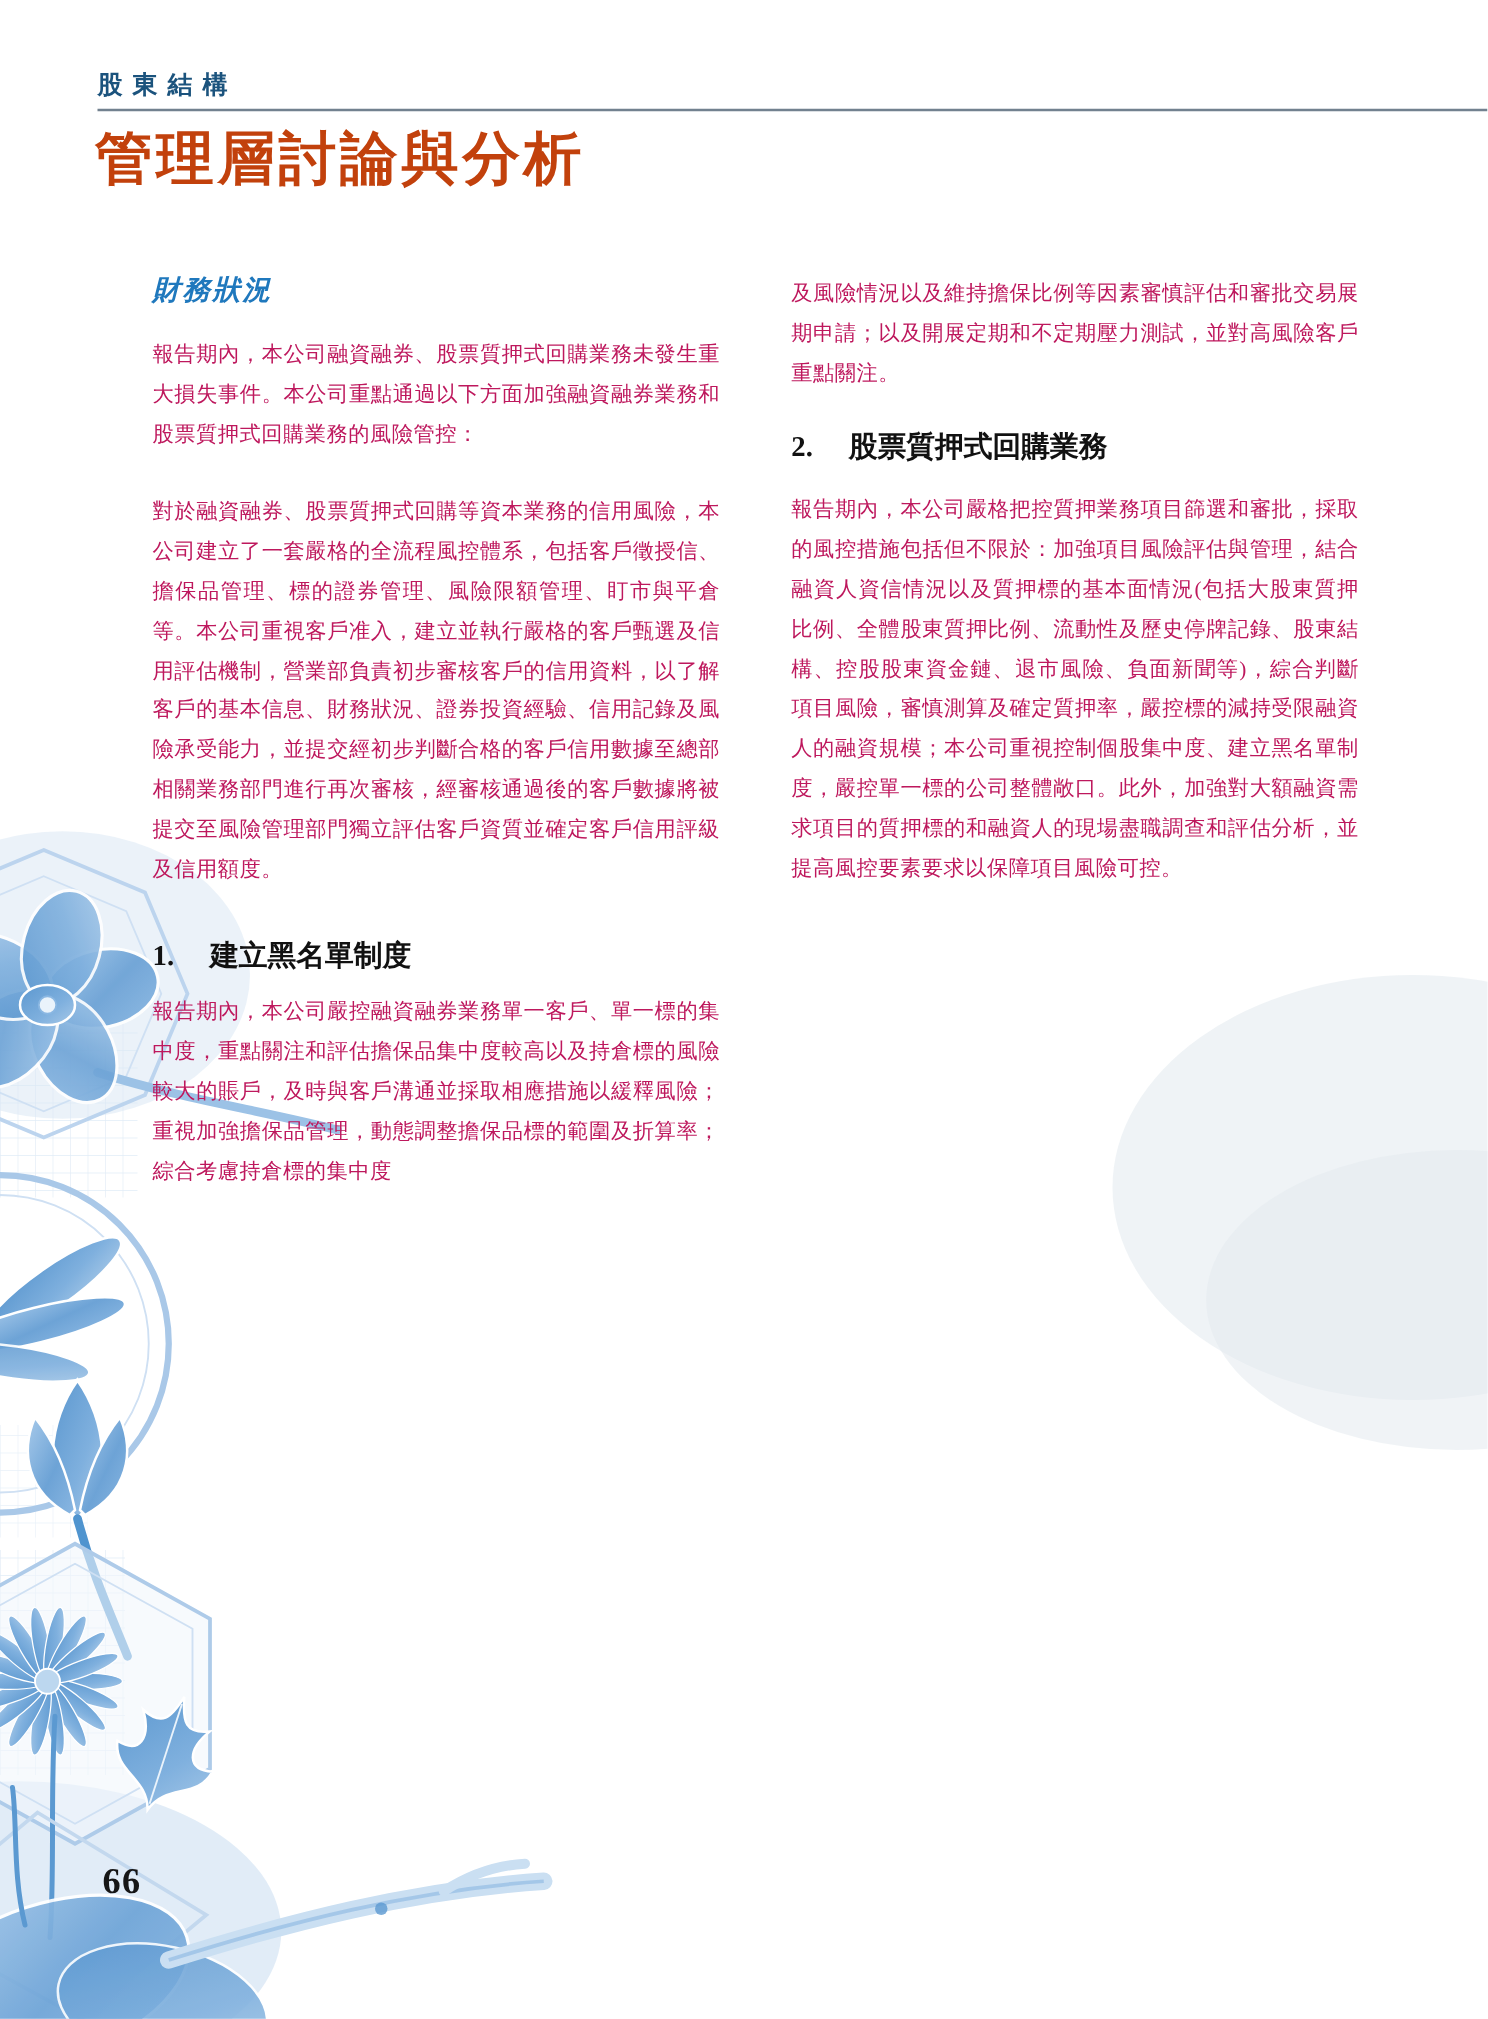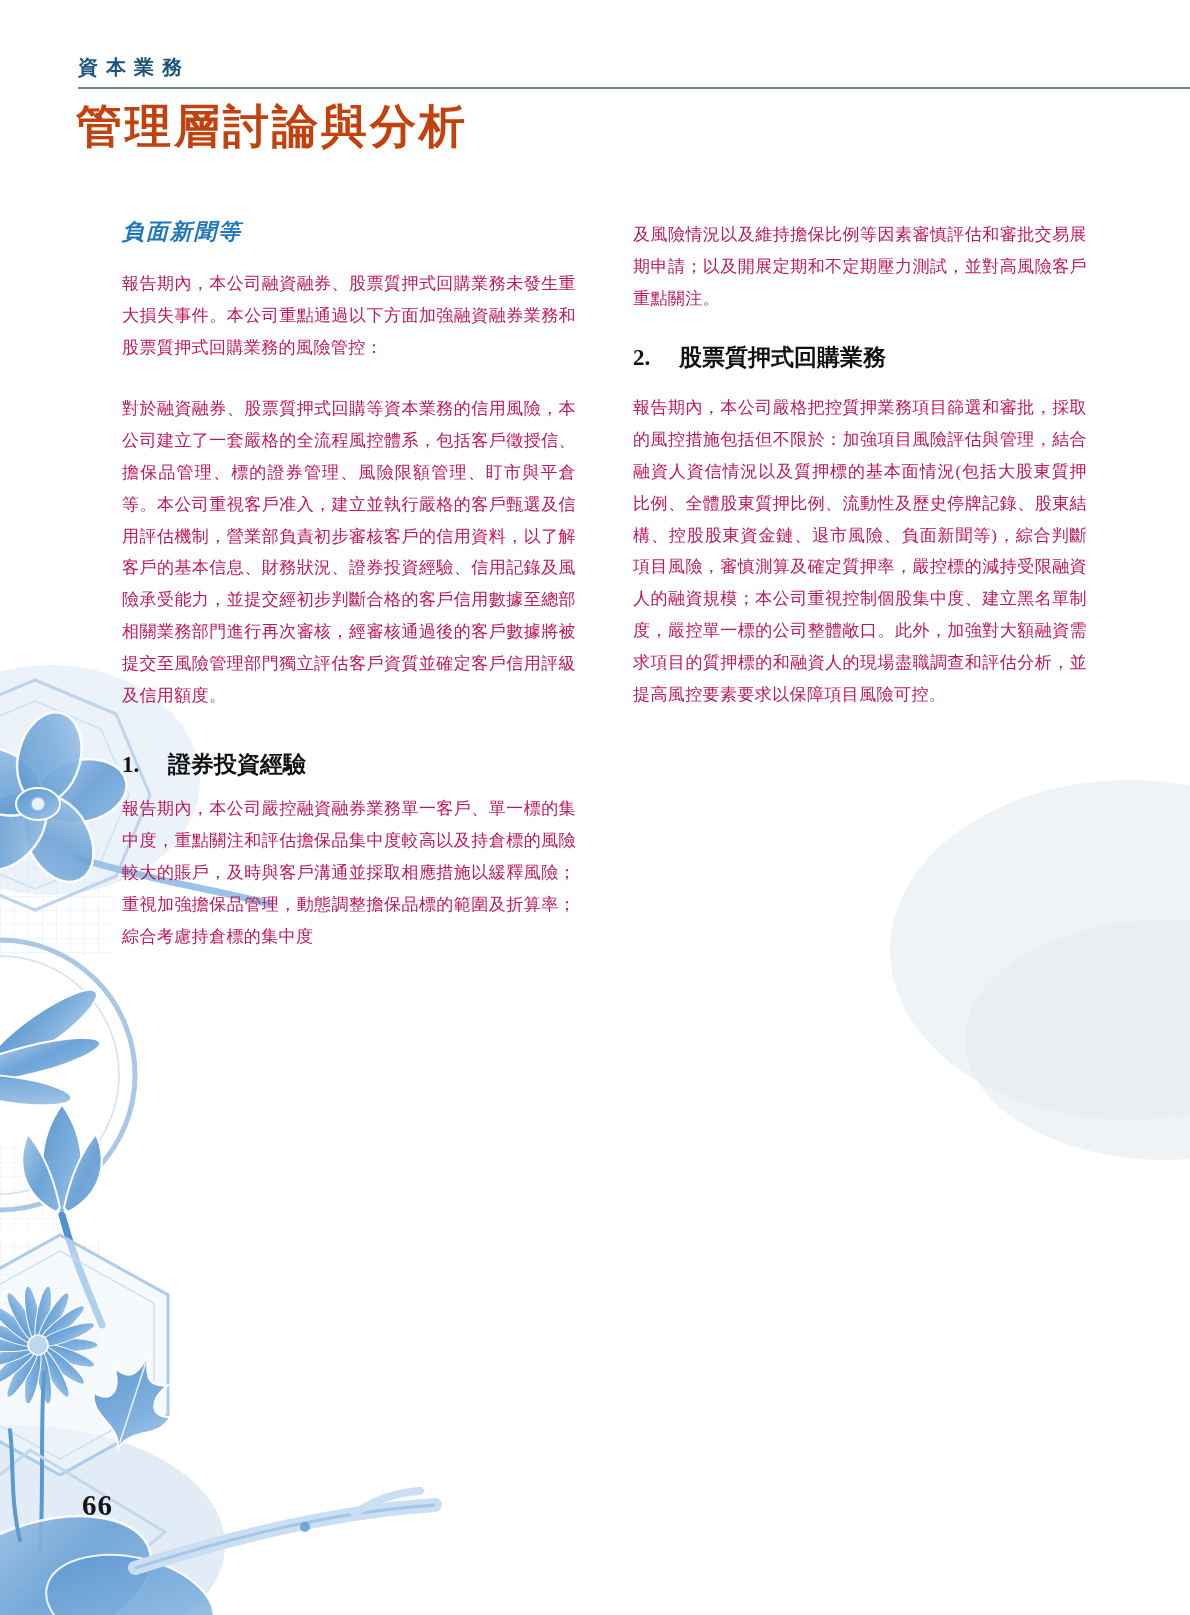--- a/index.html
+++ b/index.html
@@ -153,31 +153,31 @@
   </g>
 
   <g>
     <path d="M135,1568 C230,1538 330,1512 435,1505" fill="none" stroke="#cadff2" stroke-width="14" stroke-linecap="round"></path>
     <path d="M135,1568 C230,1538 330,1512 435,1505" fill="none" stroke="#94bce4" stroke-width="3" opacity="0.7"></path>
     <path d="M355,1513 C378,1498 400,1492 420,1491" fill="none" stroke="#cadff2" stroke-width="8" stroke-linecap="round"></path>
     <circle cx="305" cy="1527" r="5" fill="#5b99d1" opacity="0.8"></circle>
   </g>
 </svg>
 
-<div class="brand">資本業務</div>
+<div class="brand">股東結構</div>
 <div class="rule"></div>
 <h1 class="title">管理層討論與分析</h1>
 
 <div class="col col-left">
-  <h2 class="cap-heading">負面新聞等</h2>
+  <h2 class="cap-heading">財務狀況</h2>
   <p class="body-p mb-md">報告期內，本公司融資融券、股票質押式回購業務未發生重大損失事件。本公司重點通過以下方面加強融資融券業務和股票質押式回購業務的風險管控：</p>
   <p class="body-p mb-lg">對於融資融券、股票質押式回購等資本業務的信用風險，本公司建立了一套嚴格的全流程風控體系，包括客戶徵授信、擔保品管理、標的證券管理、風險限額管理、盯市與平倉等。本公司重視客戶准入，建立並執行嚴格的客戶甄選及信用評估機制，營業部負責初步審核客戶的信用資料，以了解客戶的基本信息、財務狀況、證券投資經驗、信用記錄及風險承受能力，並提交經初步判斷合格的客戶信用數據至總部相關業務部門進行再次審核，經審核通過後的客戶數據將被提交至風險管理部門獨立評估客戶資質並確定客戶信用評級及信用額度。</p>
   <h3 class="sub-heading">
     <span class="num">1.</span>
-    <span>證券投資經驗</span>
+    <span>建立黑名單制度</span>
   </h3>
   <p class="body-p">報告期內，本公司嚴控融資融券業務單一客戶、單一標的集中度，重點關注和評估擔保品集中度較高以及持倉標的風險較大的賬戶，及時與客戶溝通並採取相應措施以緩釋風險；重視加強擔保品管理，動態調整擔保品標的範圍及折算率；綜合考慮持倉標的集中度</p>
 </div>
 
 <div class="col col-right">
   <p class="body-p mb-md">及風險情況以及維持擔保比例等因素審慎評估和審批交易展期申請；以及開展定期和不定期壓力測試，並對高風險客戶重點關注。</p>
   <h3 class="sub-heading h2r">
     <span class="num">2.</span>
     <span>股票質押式回購業務</span>
   </h3>

